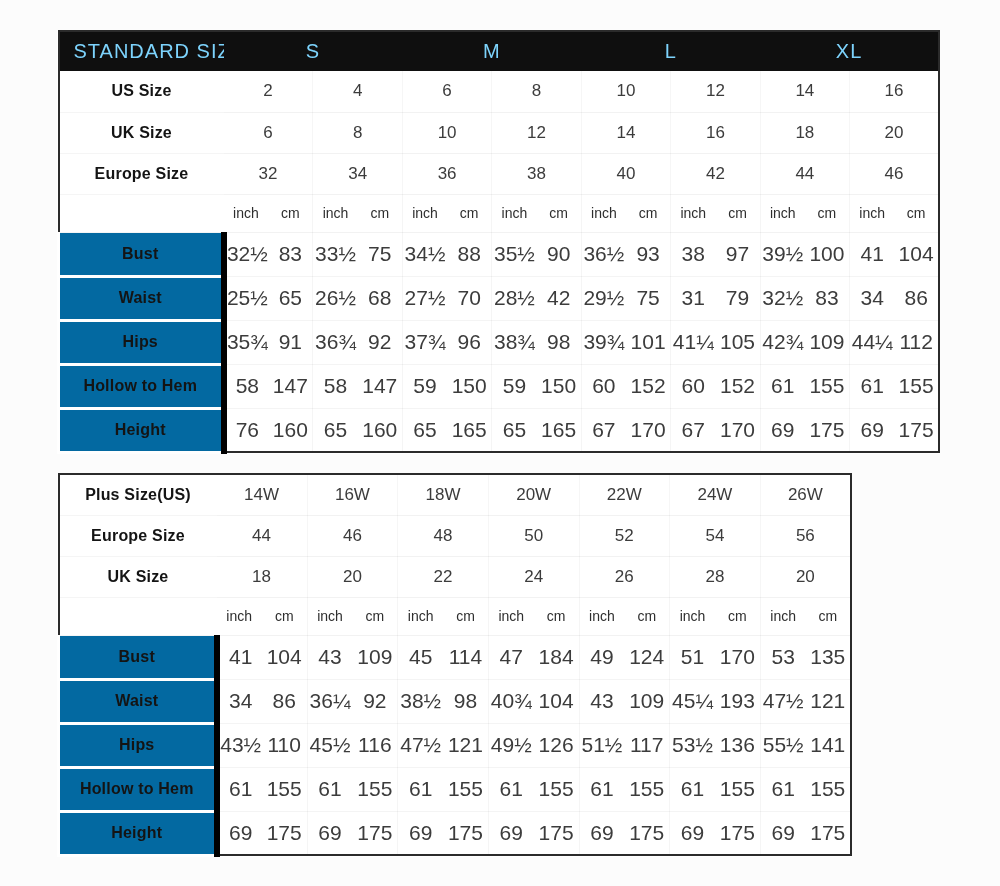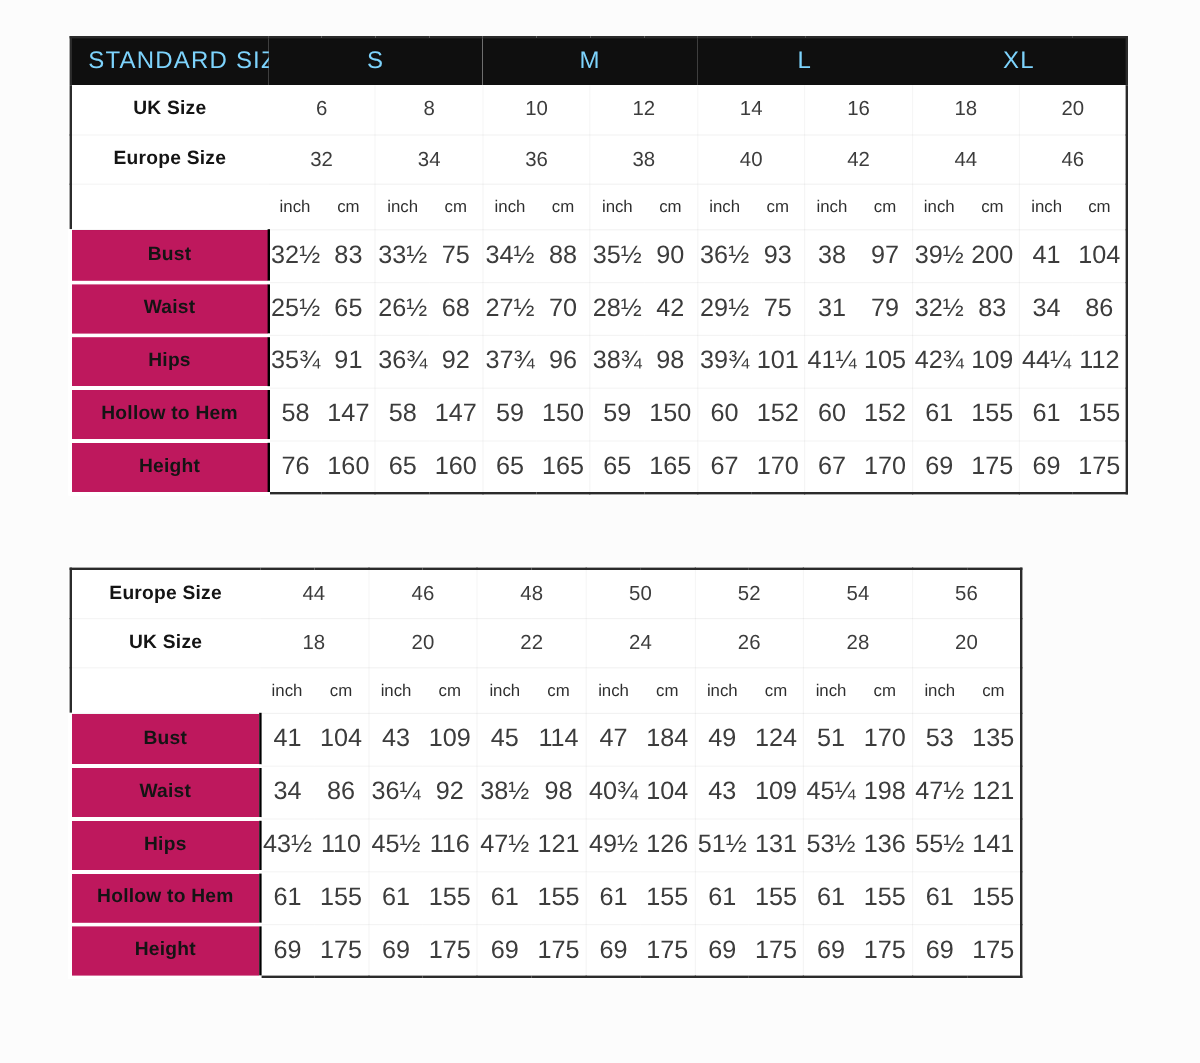--- a/index.html
+++ b/index.html
@@ -31,24 +31,24 @@
     font-size:20px;letter-spacing:1px;
   }
   .hlabel{text-align:left;padding-left:14px;}
   .hgroup{text-align:center;}
 
   .lbl{
     font-weight:bold;color:#141414;font-size:16px;text-align:center;
     letter-spacing:0.2px;
   }
   .lbl.gray{
-    background:#be185d;
+    background:#0369a1;
     border-bottom:3px solid #ffffff;
     border-left:3px solid #ffffff;
-    border-right:2px solid #000000;
+    border-right:6px solid #000000;
   }
   .val{text-align:center;color:#3c3c3c;}
   .szval{font-size:17px;border-bottom:1px solid rgba(0,0,0,0.05);}
   .unit{
     text-align:center;font-size:14px;color:#2e2e2e;
     border-bottom:1px solid rgba(0,0,0,0.05);
   }
   .mval{font-size:21px;border-bottom:1px solid rgba(0,0,0,0.045);}
   .cm-col{border-right:1px solid rgba(0,0,0,0.04);}
   .szval{border-right:1px solid rgba(0,0,0,0.035);}
@@ -79,20 +79,31 @@
         <col class="col-unit">
         <col class="col-unit">
       </colgroup>
       <tbody>
         <tr class="row-header">
           <th class="hcell hlabel">STANDARD SIZE</th>
           <th class="hcell hgroup" colspan="4">S</th>
           <th class="hcell hgroup" colspan="4">M</th>
           <th class="hcell hgroup" colspan="4">L</th>
           <th class="hcell hgroup" colspan="4">XL</th>
+        </tr>
+        <tr class="row-size">
+          <td class="lbl">US Size</td>
+          <td class="val szval" colspan="2">2</td>
+          <td class="val szval" colspan="2">4</td>
+          <td class="val szval" colspan="2">6</td>
+          <td class="val szval" colspan="2">8</td>
+          <td class="val szval" colspan="2">10</td>
+          <td class="val szval" colspan="2">12</td>
+          <td class="val szval" colspan="2">14</td>
+          <td class="val szval" colspan="2">16</td>
         </tr>
         <tr class="row-size">
           <td class="lbl">UK Size</td>
           <td class="val szval" colspan="2">6</td>
           <td class="val szval" colspan="2">8</td>
           <td class="val szval" colspan="2">10</td>
           <td class="val szval" colspan="2">12</td>
           <td class="val szval" colspan="2">14</td>
           <td class="val szval" colspan="2">16</td>
           <td class="val szval" colspan="2">18</td>
@@ -136,21 +147,21 @@
           <td class="val mval cm-col">75</td>
           <td class="val mval inch-col">34½</td>
           <td class="val mval cm-col">88</td>
           <td class="val mval inch-col">35½</td>
           <td class="val mval cm-col">90</td>
           <td class="val mval inch-col">36½</td>
           <td class="val mval cm-col">93</td>
           <td class="val mval inch-col">38</td>
           <td class="val mval cm-col">97</td>
           <td class="val mval inch-col">39½</td>
-          <td class="val mval cm-col">200</td>
+          <td class="val mval cm-col">100</td>
           <td class="val mval inch-col">41</td>
           <td class="val mval cm-col">104</td>
         </tr>
         <tr class="row-measure">
           <td class="lbl gray">Waist</td>
           <td class="val mval inch-col">25½</td>
           <td class="val mval cm-col">65</td>
           <td class="val mval inch-col">26½</td>
           <td class="val mval cm-col">68</td>
           <td class="val mval inch-col">27½</td>
@@ -240,20 +251,30 @@
         <col class="col-unit">
         <col class="col-unit">
         <col class="col-unit">
         <col class="col-unit">
         <col class="col-unit">
         <col class="col-unit">
         <col class="col-unit">
       </colgroup>
       <tbody>
         <tr class="row-size">
+          <td class="lbl">Plus Size(US)</td>
+          <td class="val szval" colspan="2">14W</td>
+          <td class="val szval" colspan="2">16W</td>
+          <td class="val szval" colspan="2">18W</td>
+          <td class="val szval" colspan="2">20W</td>
+          <td class="val szval" colspan="2">22W</td>
+          <td class="val szval" colspan="2">24W</td>
+          <td class="val szval" colspan="2">26W</td>
+        </tr>
+        <tr class="row-size">
           <td class="lbl">Europe Size</td>
           <td class="val szval" colspan="2">44</td>
           <td class="val szval" colspan="2">46</td>
           <td class="val szval" colspan="2">48</td>
           <td class="val szval" colspan="2">50</td>
           <td class="val szval" colspan="2">52</td>
           <td class="val szval" colspan="2">54</td>
           <td class="val szval" colspan="2">56</td>
         </tr>
         <tr class="row-size">
@@ -306,36 +327,36 @@
           <td class="val mval cm-col">86</td>
           <td class="val mval inch-col">36¼</td>
           <td class="val mval cm-col">92</td>
           <td class="val mval inch-col">38½</td>
           <td class="val mval cm-col">98</td>
           <td class="val mval inch-col">40¾</td>
           <td class="val mval cm-col">104</td>
           <td class="val mval inch-col">43</td>
           <td class="val mval cm-col">109</td>
           <td class="val mval inch-col">45¼</td>
-          <td class="val mval cm-col">198</td>
+          <td class="val mval cm-col">193</td>
           <td class="val mval inch-col">47½</td>
           <td class="val mval cm-col">121</td>
         </tr>
         <tr class="row-measure">
           <td class="lbl gray">Hips</td>
           <td class="val mval inch-col">43½</td>
           <td class="val mval cm-col">110</td>
           <td class="val mval inch-col">45½</td>
           <td class="val mval cm-col">116</td>
           <td class="val mval inch-col">47½</td>
           <td class="val mval cm-col">121</td>
           <td class="val mval inch-col">49½</td>
           <td class="val mval cm-col">126</td>
           <td class="val mval inch-col">51½</td>
-          <td class="val mval cm-col">131</td>
+          <td class="val mval cm-col">117</td>
           <td class="val mval inch-col">53½</td>
           <td class="val mval cm-col">136</td>
           <td class="val mval inch-col">55½</td>
           <td class="val mval cm-col">141</td>
         </tr>
         <tr class="row-measure">
           <td class="lbl gray">Hollow to Hem</td>
           <td class="val mval inch-col">61</td>
           <td class="val mval cm-col">155</td>
           <td class="val mval inch-col">61</td>

